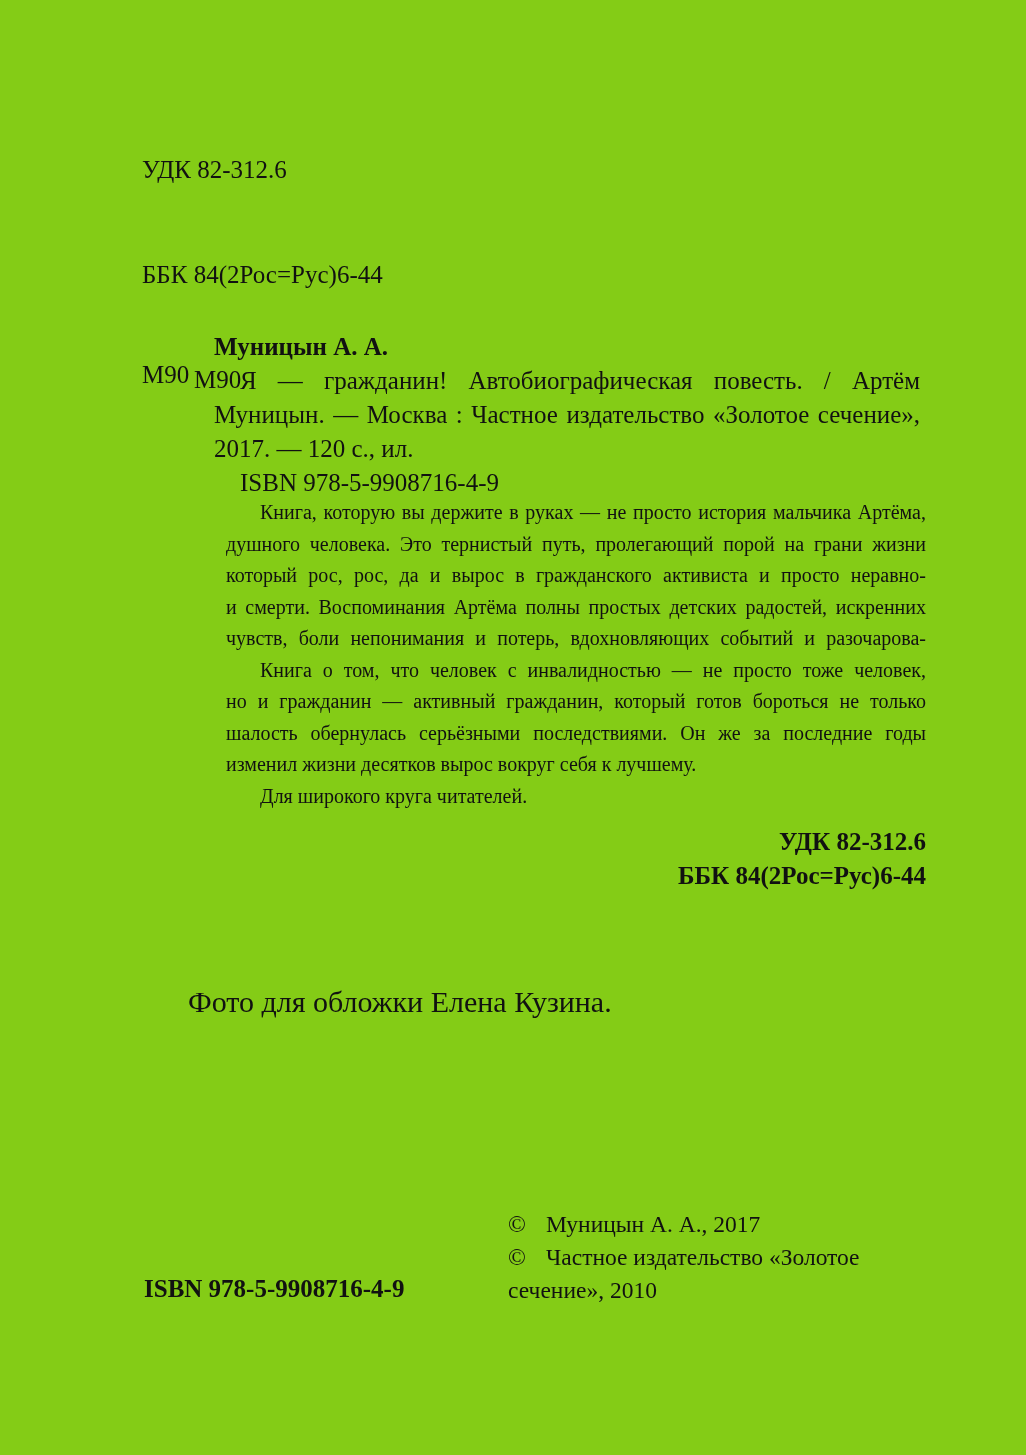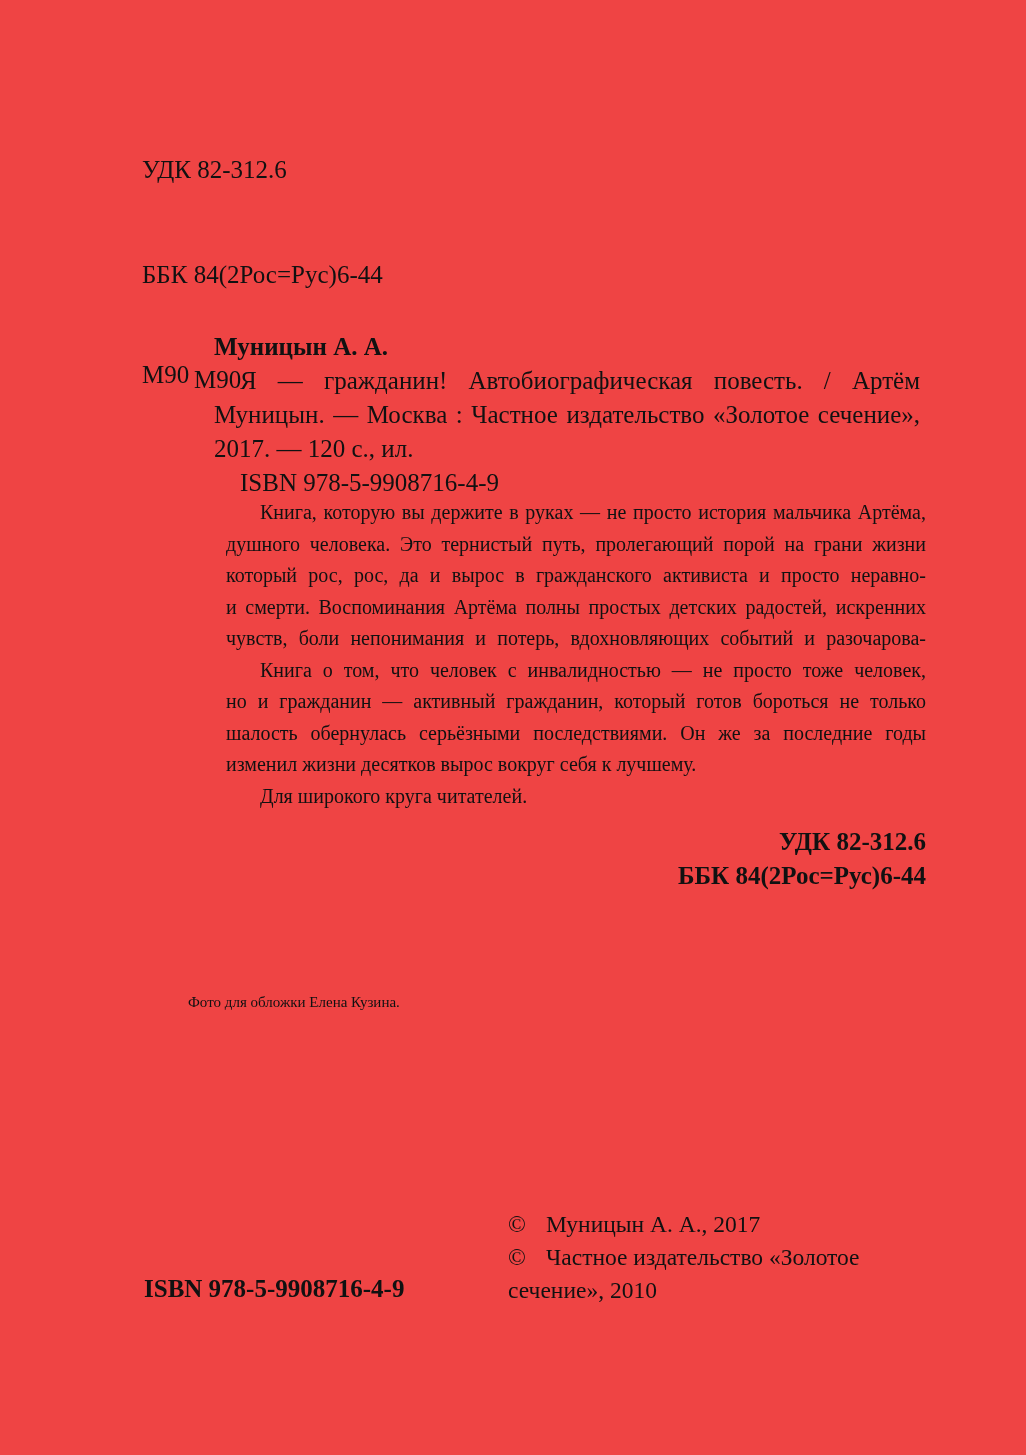--- a/index.html
+++ b/index.html
@@ -12,21 +12,21 @@
     font-family: "Liberation Serif", "DejaVu Serif", serif;
     color: #111111;
     -webkit-font-smoothing: antialiased;
   }
 
   .page {
     position: relative;
     width: 1026px;
     height: 1455px;
     margin: 0 auto;
-    background: #ef4444;
+    background: #84cc16;
     overflow: hidden;
   }
 
   
   .class-block {
     position: absolute;
     left: 142px;
     top: 82px;
     font-size: 25px;
     line-height: 35px;
@@ -107,21 +107,21 @@
     font-size: 25px;
     line-height: 34px;
   }
   .class-repeat span { display: block; white-space: pre; }
 
   
   .photo-credit {
     position: absolute;
     left: 188px;
     top: 986px;
-    font-size: 15px;
+    font-size: 30px;
     line-height: 32px;
   }
 
   
   .isbn-bottom {
     position: absolute;
     left: 144px;
     top: 1272px;
     font-weight: bold;
     font-size: 25px;

